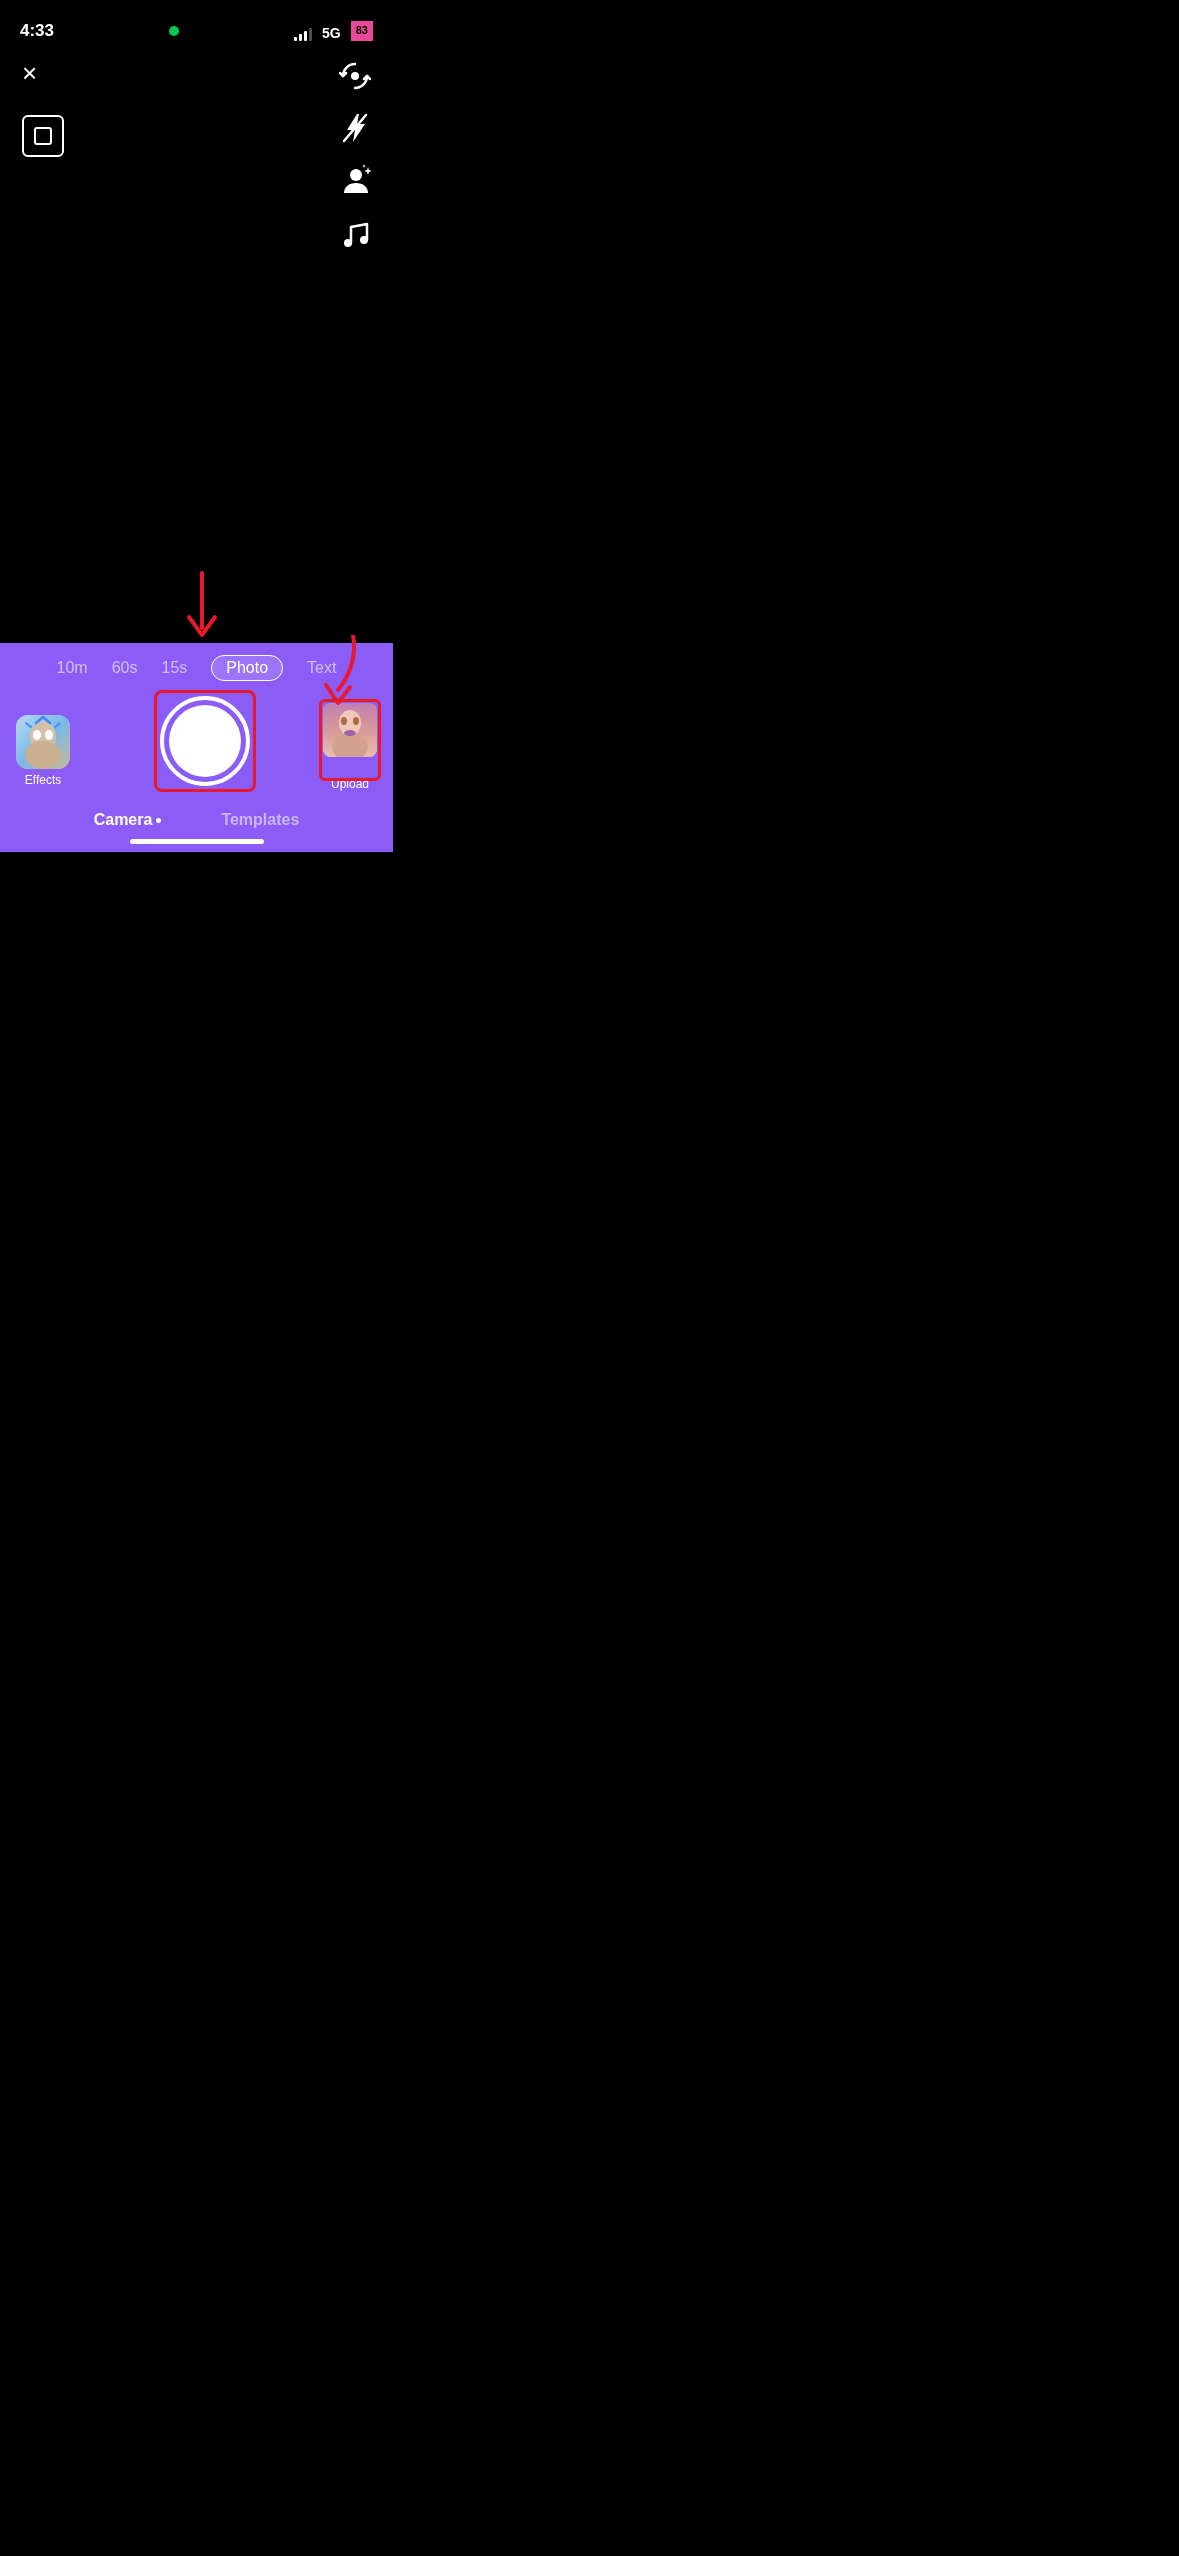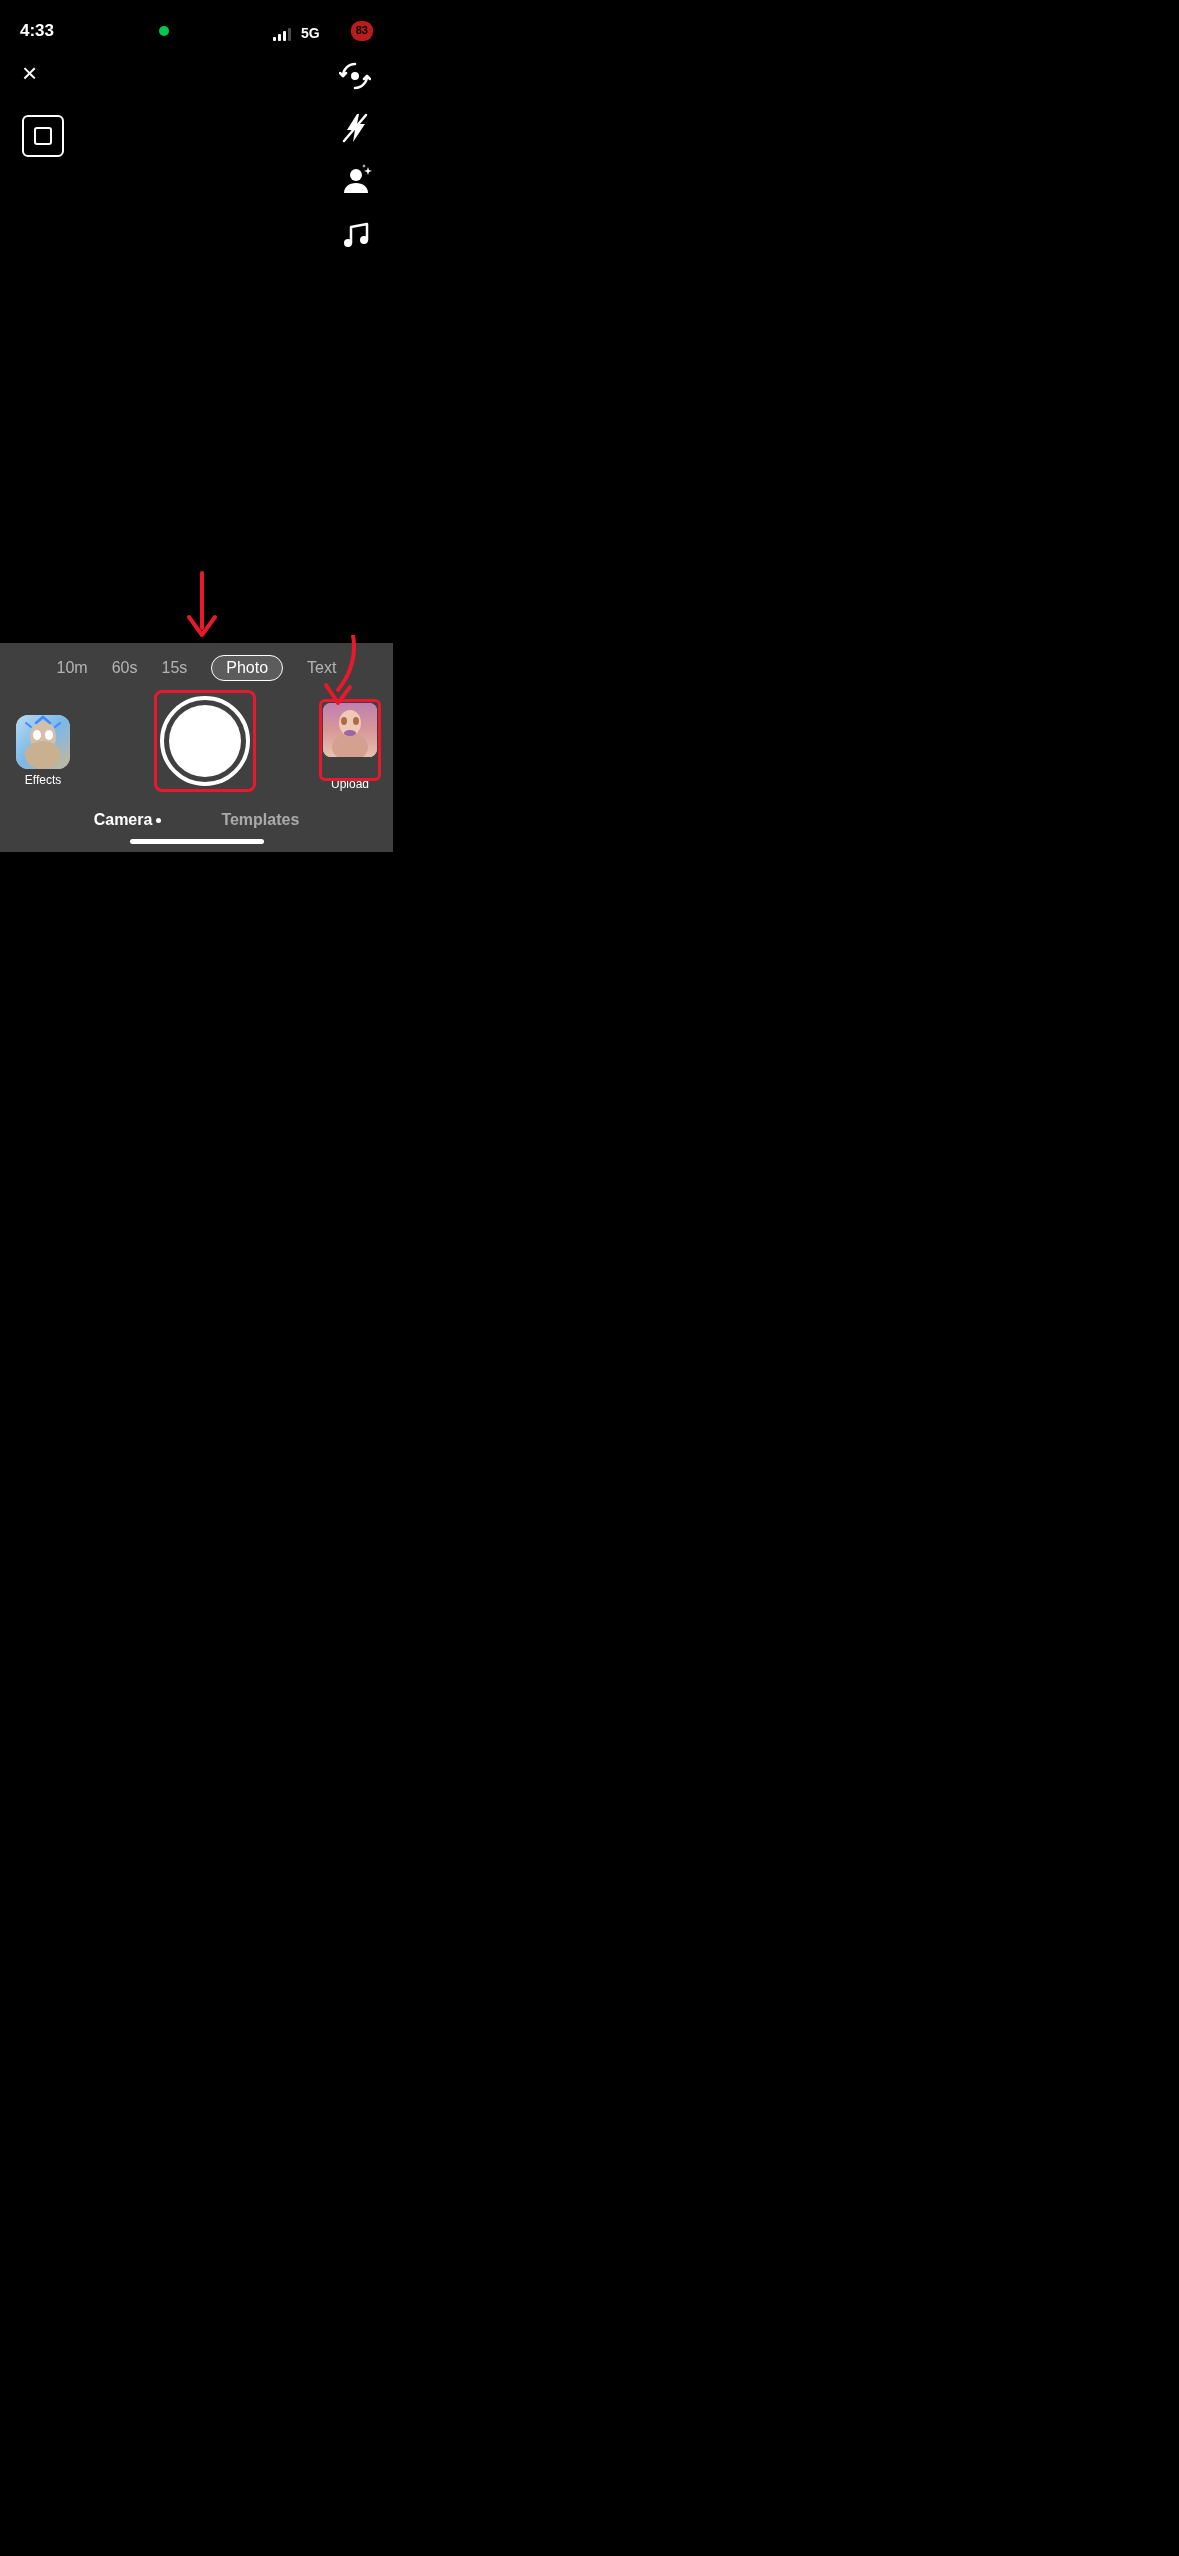--- a/index.html
+++ b/index.html
@@ -77,28 +77,27 @@
       color: #fff;
     }
 
     .battery {
       display: flex;
       align-items: center;
       gap: 2px;
     }
 
     .battery-body {
-      background: #b91c1c;
+      background: #ec4899;
       color: #000;
       font-size: 11px;
       font-weight: 700;
       padding: 2px 5px;
-      border-radius: 9px;
+      border-radius: 0;
       line-height: 1.4;
-      margin-left: 21px;
     }
 
     
     .close-btn {
       position: absolute;
       top: 60px;
       left: 22px;
       font-size: 26px;
       color: #fff;
       cursor: pointer;
@@ -180,21 +179,21 @@
       border: 2px solid #fff;
       border-radius: 3px;
     }
 
     
     .bottom-area {
       position: absolute;
       bottom: 0;
       left: 0;
       right: 0;
-      background: #404040;
+      background: #8b5cf6;
       z-index: 10;
     }
 
     
     .duration-row {
       display: flex;
       align-items: center;
       justify-content: center;
       gap: 24px;
       padding: 12px 0 10px 0;

